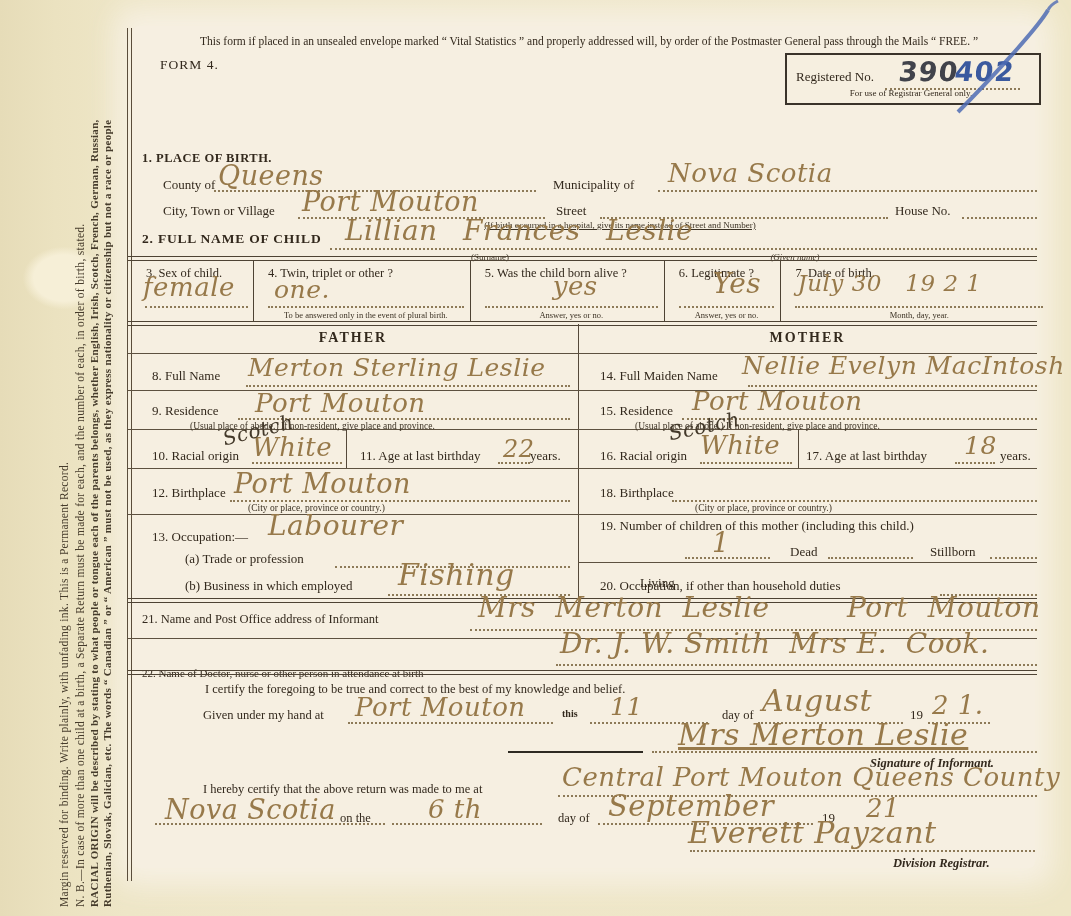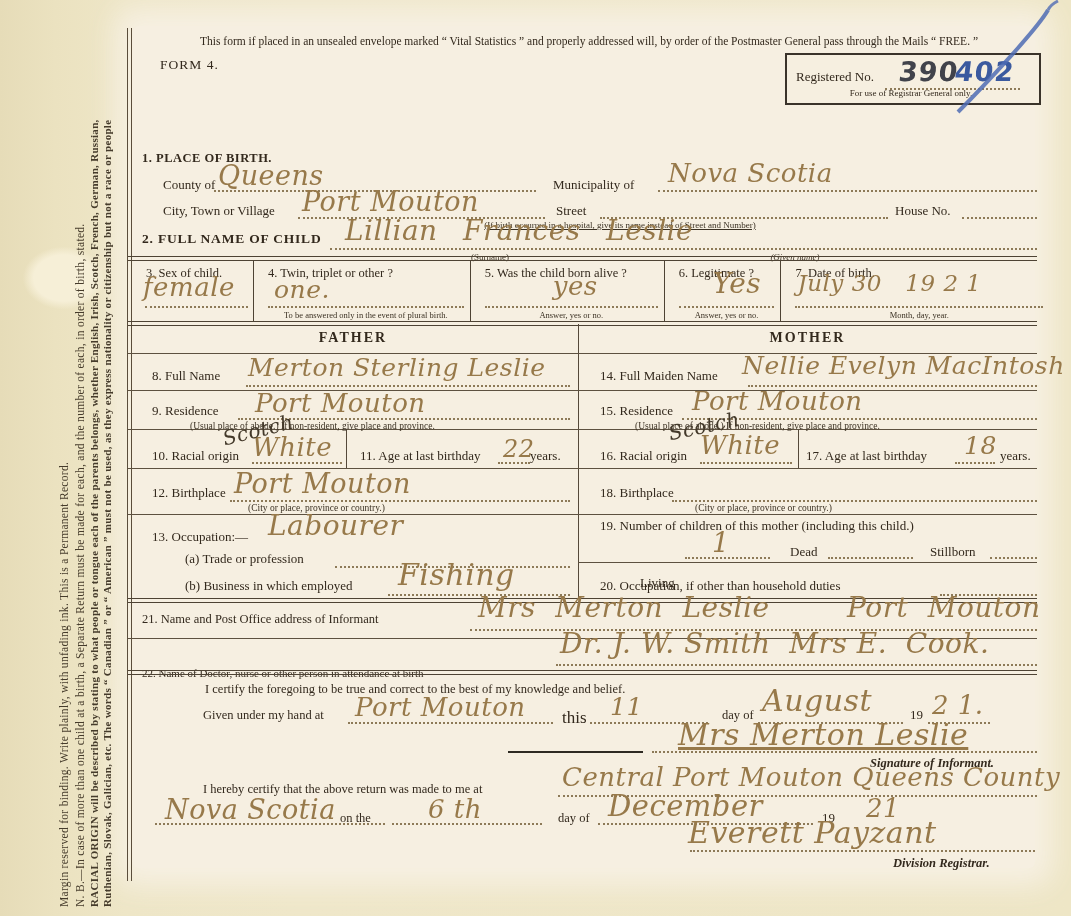--- a/index.html
+++ b/index.html
@@ -200,21 +200,21 @@
   <div class="solid" style="left:128px;top:638px;width:909px;"></div>
   <div class="p" style="left:142px;top:648px;font-size:11px;margin-top:19px;">22.  Name of Doctor, nurse or other person in attendance at birth</div>
   <div class="dot" style="left:556px;top:664px;width:481px;"></div>
   <div class="hw" style="left:560px;top:630px;font-size:28px;">Dr. J. W. Smith  Mrs E.  Cook.</div>
   <div class="dbl" style="left:128px;top:670px;width:909px;"></div>
 
   <div class="p" style="left:205px;top:682px;font-size:12.5px;">I certify the foregoing to be true and correct to the best of my knowledge and belief.</div>
   <div class="p" style="left:203px;top:708px;font-size:12.5px;">Given under my hand at</div>
   <div class="dot" style="left:348px;top:722px;width:205px;"></div>
   <div class="hw" style="left:355px;top:694px;font-size:26px;">Port Mouton</div>
-  <div class="p" style="left:562px;top:708px;font-size:17px;">this</div>
+  <div class="p" style="left:562px;top:708px;font-size:10px;font-weight:bold;">this</div>
   <div class="dot" style="left:590px;top:722px;width:118px;"></div>
   <div class="hw" style="left:610px;top:694px;font-size:25px;">11</div>
   <div class="p" style="left:722px;top:708px;font-size:12.5px;">day of</div>
   <div class="dot" style="left:758px;top:722px;width:145px;"></div>
   <div class="hw" style="left:762px;top:686px;font-size:30px;">August</div>
   <div class="p" style="left:910px;top:708px;font-size:13px;">19</div>
   <div class="dot" style="left:928px;top:722px;width:62px;"></div>
   <div class="hw" style="left:932px;top:692px;font-size:26px;">2 1.</div>
 
   <div class="solid" style="left:508px;top:751px;width:135px;border-bottom-width:2px;border-color:#2e2a22;"></div>
@@ -225,20 +225,20 @@
   <div class="p" style="left:203px;top:782px;font-size:12.5px;">I hereby certify that the above return was made to me at</div>
   <div class="dot" style="left:558px;top:795px;width:479px;"></div>
   <div class="hw" style="left:562px;top:764px;font-size:26px;">Central Port Mouton Queens County</div>
   <div class="dot" style="left:155px;top:823px;width:230px;"></div>
   <div class="hw" style="left:165px;top:796px;font-size:27px;">Nova Scotia</div>
   <div class="p" style="left:340px;top:811px;font-size:12.5px;">on the</div>
   <div class="dot" style="left:392px;top:823px;width:150px;"></div>
   <div class="hw" style="left:428px;top:796px;font-size:26px;">6 th</div>
   <div class="p" style="left:558px;top:811px;font-size:12.5px;">day of</div>
   <div class="dot" style="left:598px;top:823px;width:215px;"></div>
-  <div class="hw" style="left:608px;top:792px;font-size:29px;">December</div>
+  <div class="hw" style="left:608px;top:792px;font-size:29px;">September</div>
   <div class="p" style="left:822px;top:811px;font-size:13px;">19</div>
   <div class="hw" style="left:866px;top:795px;font-size:26px;">21</div>
 
   <div class="dot" style="left:690px;top:850px;width:345px;"></div>
   <div class="hw" style="left:688px;top:818px;font-size:30px;">Everett Payzant</div>
   <div class="p" style="left:893px;top:856px;font-size:12.5px;font-style:italic;font-weight:bold;">Division Registrar.</div>
 </div>
 
 </body></html>

